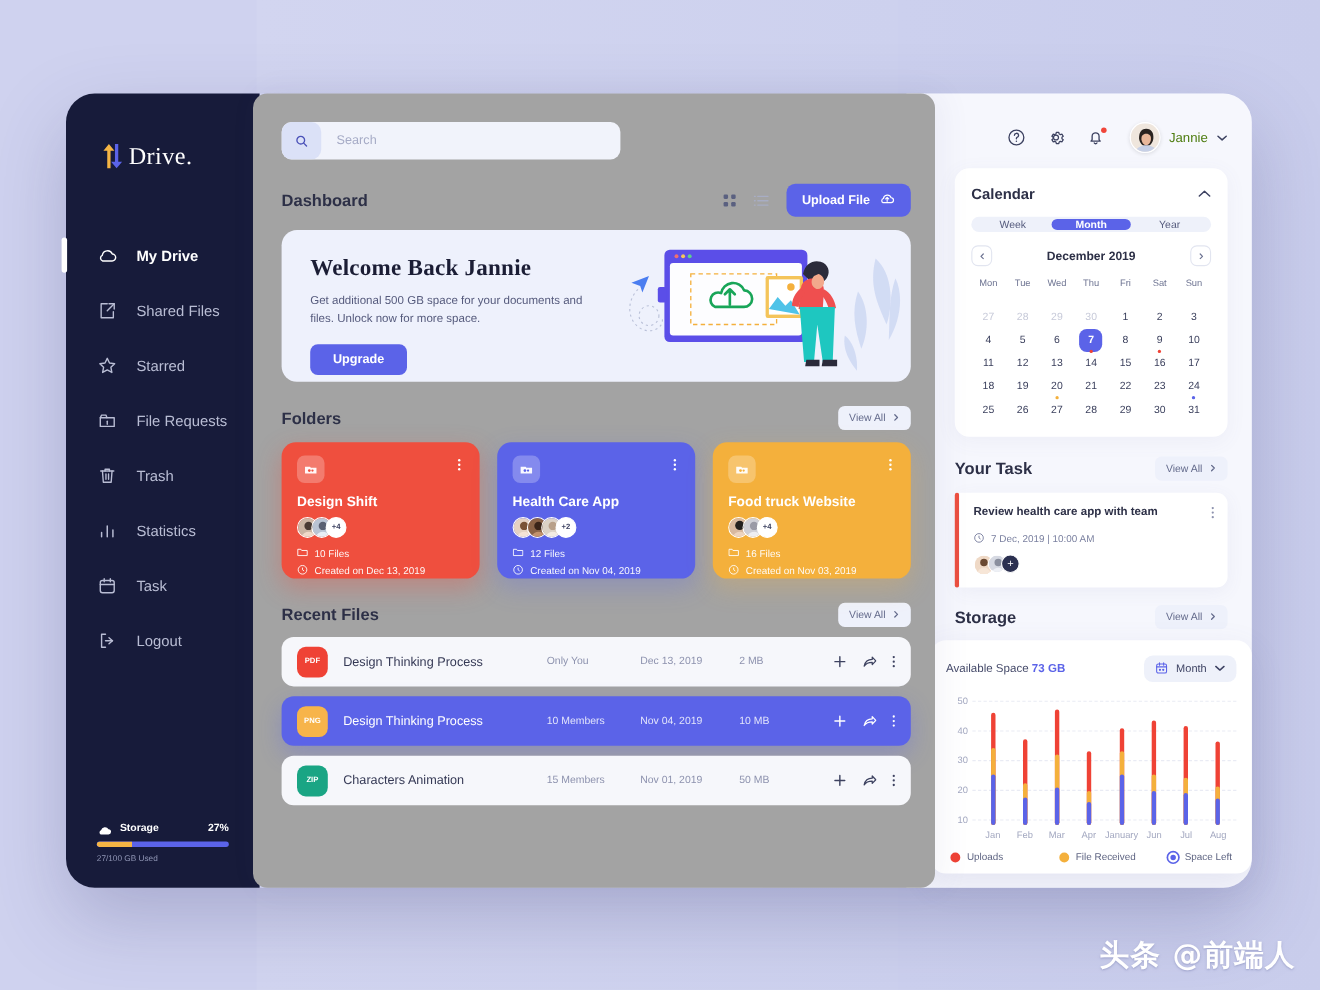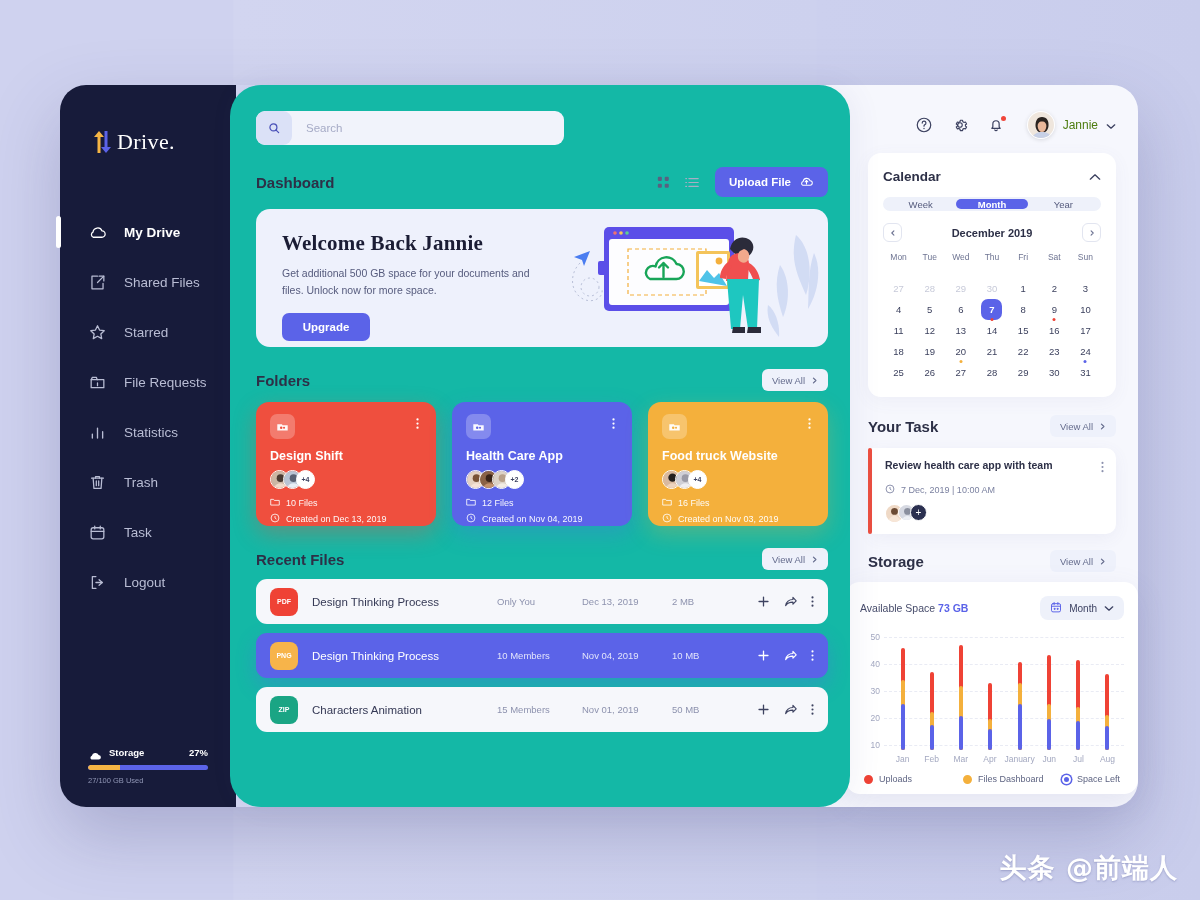--- a/index.html
+++ b/index.html
@@ -59,22 +59,22 @@
   .sw-cloud { width: 14px; height: 11px; }
   .sw-label { color: #fff; font-size: 9.5px; font-weight: bold; }
   .sw-pct { color: #fff; font-size: 9.5px; font-weight: bold; margin-left: auto; }
   .sw-bar { margin-top: 7px; height: 5px; border-radius: 3px; background: #5b63e8; overflow: hidden; display: flex; }
   .sw-bar-fill { height: 100%; background: #f5b544; border-radius: 3px 0 0 3px; }
   .sw-used { margin-top: 6px; color: #9096b5; font-size: 7.5px; }
 
   
   #main {
     width: 620px; flex: 0 0 620px;
-    background: #14b8a6;
-    border-radius: 31px;
+    background: #a3a3a3;
+    border-radius: 13px;
     margin-left: -6px;
     padding: 26px 22px 0 26px;
     position: relative;
     z-index: 2;
     box-shadow: 6px 0 28px rgba(90,90,150,0.07);
   }
 
   .search-wrap {
     display: flex; align-items: center;
     width: 308px; height: 34px;
@@ -381,37 +381,37 @@
             <path d="M4 8.5h16v10H4z"></path>
               <path d="M4 8.5l1.5-3h5l1.2 3"></path>
               <path d="M12 12.5v3.5"></path>
           </svg>
         </span>
         <span>File Requests</span>
       </div>
 
       <div class="nav-item">
         <span class="nav-ic">
-          <svg viewBox="0 0 24 24" fill="none" stroke="#b9bdd4" stroke-width="1.7" stroke-linecap="round">
-            <path d="M5.5 19v-5M12 19V6.5M18.5 19v-8"></path>
-          </svg>
-        </span>
-        <span>Statistics</span>
-      </div>
-
-      <div class="nav-item">
-        <span class="nav-ic">
           <svg viewBox="0 0 24 24" fill="none" stroke="#b9bdd4" stroke-width="1.6" stroke-linecap="round" stroke-linejoin="round">
             <path d="M4.5 6.5h15"></path>
               <path d="M6.5 6.5l1 13h9l1-13"></path>
               <path d="M9.5 6.5v-2h5v2"></path>
             <path d="M10.5 10v6M13.5 10v6"></path>
           </svg>
         </span>
         <span>Trash</span>
+      </div>
+
+      <div class="nav-item">
+        <span class="nav-ic">
+          <svg viewBox="0 0 24 24" fill="none" stroke="#b9bdd4" stroke-width="1.7" stroke-linecap="round">
+            <path d="M5.5 19v-5M12 19V6.5M18.5 19v-8"></path>
+          </svg>
+        </span>
+        <span>Statistics</span>
       </div>
 
       <div class="nav-item">
         <span class="nav-ic">
           <svg viewBox="0 0 24 24" fill="none" stroke="#b9bdd4" stroke-width="1.6" stroke-linecap="round" stroke-linejoin="round">
             <rect x="4" y="6" width="16" height="14" rx="2.5"></rect>
               <path d="M4 10.5h16"></path>
             <path d="M8.5 4v3.5M15.5 4v3.5"></path>
           </svg>
         </span>
@@ -1102,21 +1102,21 @@
           <div class="xtick">Aug</div>
         </div>
 
       <div class="legend">
         <span class="lg">
           <span class="lg-dot" style="border-color:#ef4235;background:#ef4235"></span>
           <span class="lg-txt">Uploads</span>
         </span>
         <span class="lg">
           <span class="lg-dot" style="border-color:#f4b03c;background:#f4b03c"></span>
-          <span class="lg-txt">Files Dashboard</span>
+          <span class="lg-txt">File Received</span>
         </span>
         <span class="lg" style="flex:0 0 auto">
           <span class="lg-dot" style="border-color:#ffffff;background:#5b63e8;box-shadow:0 0 0 1.5px #5b63e8"></span>
           <span class="lg-txt">Space Left</span>
         </span>
       </div>
     </div>
 
   </aside>
 </div>

